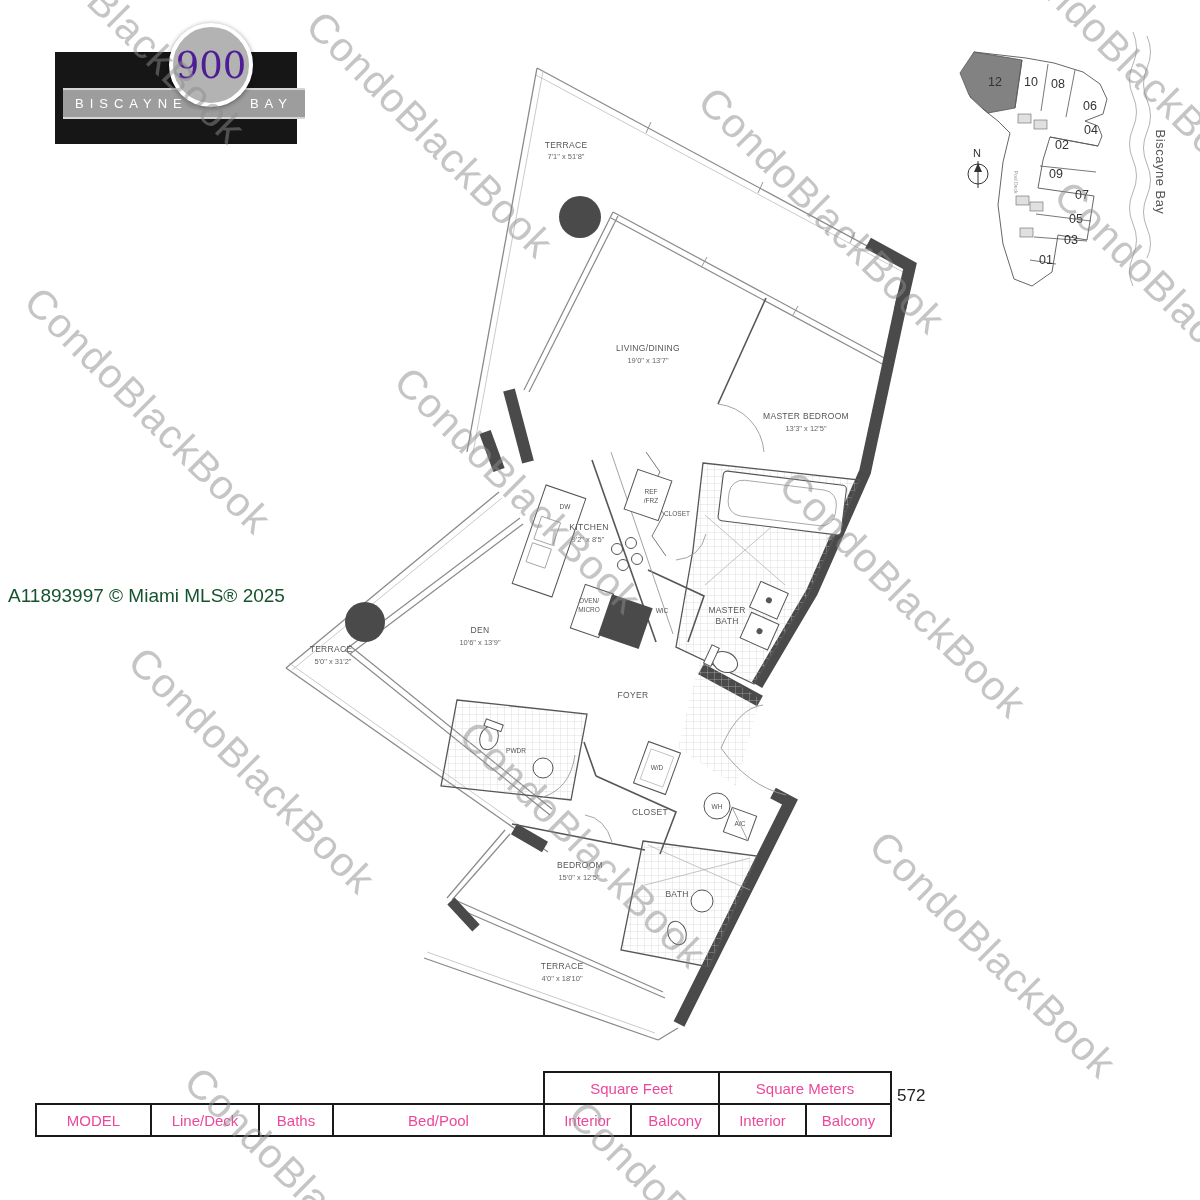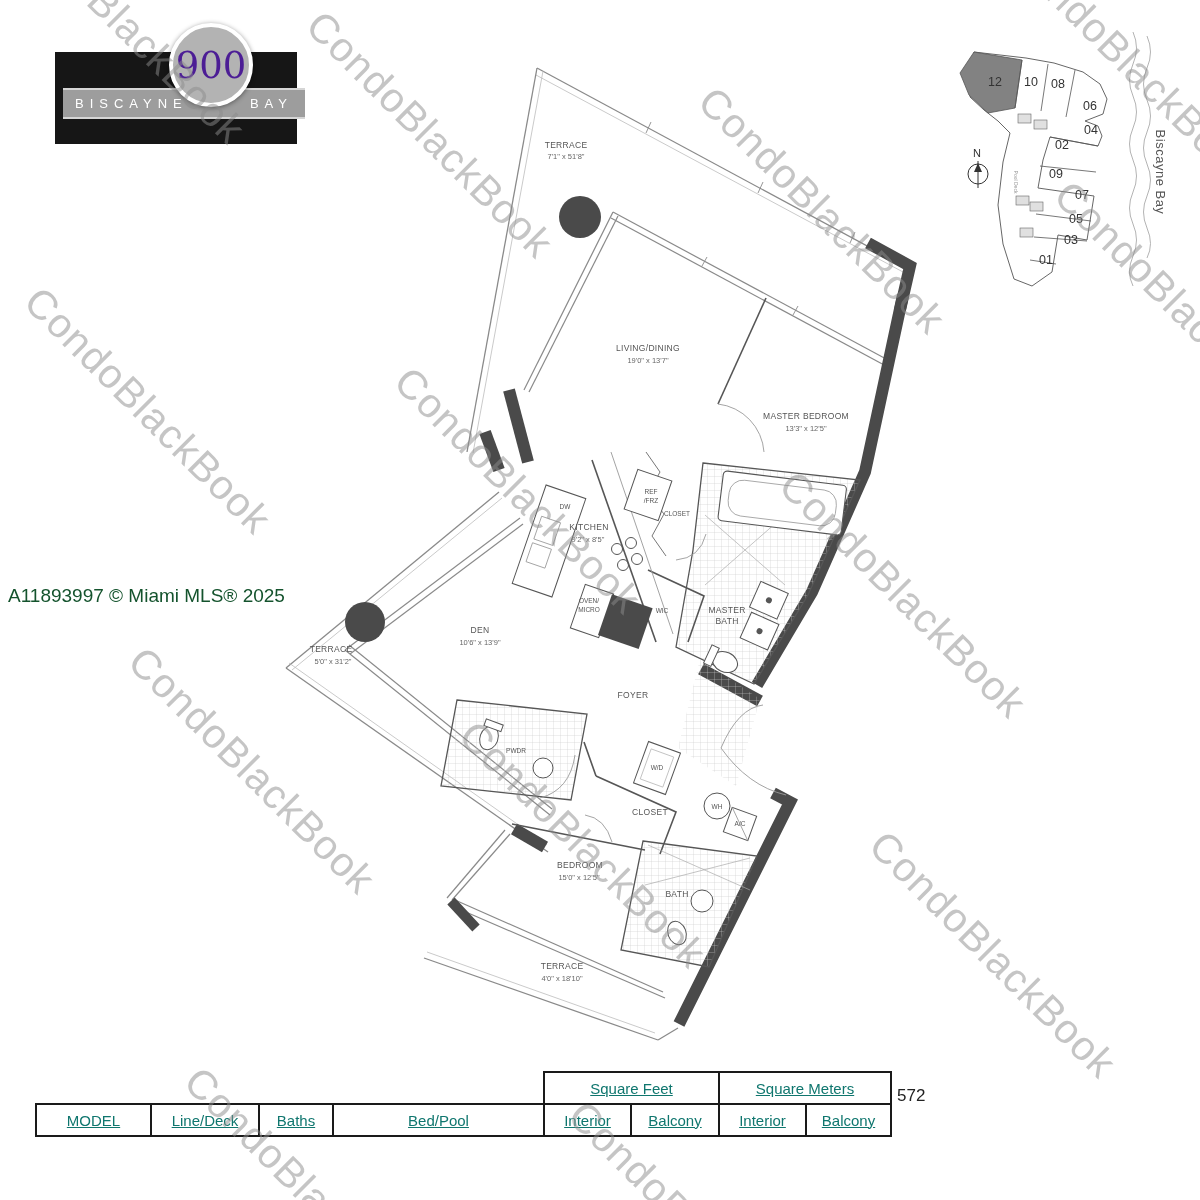--- a/index.html
+++ b/index.html
@@ -24,21 +24,21 @@
   
   svg.plan{position:absolute;left:0;top:0;z-index:2;}
   .rname{font-size:8.5px;fill:#555;letter-spacing:.3px;}
   .rdims{font-size:7.5px;fill:#666;}
   .fx{font-size:6.5px;fill:#555;}
   .kpnum{font-size:12.5px;fill:#333;}
   .kpsmall{font-size:5px;fill:#999;}
   .kpbay{font-size:13px;fill:#555;letter-spacing:.5px;}
   
   .spec{position:absolute;left:35px;top:1071px;z-index:3;}
-  .spec table{border-collapse:collapse;table-layout:fixed;font-size:15px;color:#0f766e;text-decoration:underline;}
+  .spec table{border-collapse:collapse;table-layout:fixed;font-size:15px;color:#ec4899;}
   .spec td,.spec th{border:2px solid #1a1a1a;text-align:center;font-weight:normal;
       padding:0;height:30px;background:transparent;}
   .spec .nb{border:none;}
   .spec .datarow td{font-size:16px;height:31px;}
   .sidenote{position:absolute;left:897px;top:1086px;font-size:17px;color:#222;z-index:3;}
 </style>
 </head>
 <body>
 
 <div class="page">

